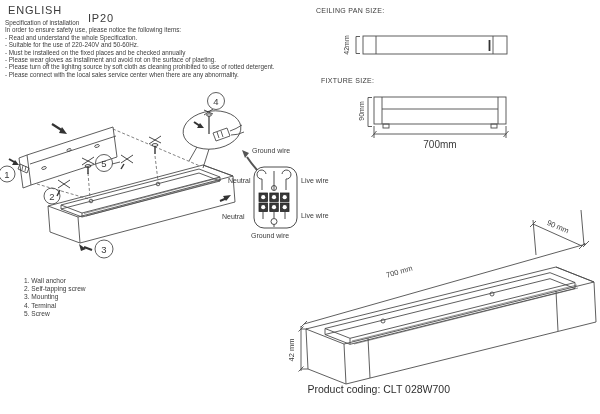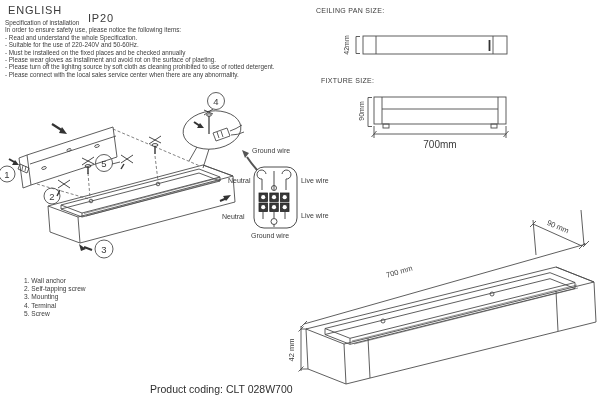--- a/index.html
+++ b/index.html
@@ -5,21 +5,21 @@
   html,body{margin:0;padding:0;background:#fff;}
   .page{
     position:relative;width:600px;height:414px;background:#fff;overflow:hidden;
     font-family:"Liberation Sans", sans-serif;color:#333;
   }
   .abs{position:absolute;}
   .hdr{font-size:11px;letter-spacing:.8px;color:#3a3a3a;}
   .spec{top:19px;left:5px;width:330px;font-size:6.3px;line-height:7.4px;color:#3c3c3c;}
   .sec-title{font-size:7px;letter-spacing:.3px;color:#3a3a3a;}
   .parts{top:277px;left:24px;font-size:6.6px;line-height:8.2px;color:#3c3c3c;}
-  .coding{top:383px;left:150px;width:300px;text-align:left;font-size:10.5px;color:#2f2f2f;}
+  .coding{top:383px;left:150px;width:300px;text-align:right;font-size:10.5px;color:#2f2f2f;}
   svg{position:absolute;top:0;left:0;}
   svg text{font-family:"Liberation Sans", sans-serif;fill:#3a3a3a;}
 </style>
 </head>
 <body>
 
 <div class="page">
 
   <div class="abs hdr" style="top:4px;left:8px;">ENGLISH</div>
   <div class="abs hdr" style="top:4px;left:88px;margin-top:8px;">IP20</div>

